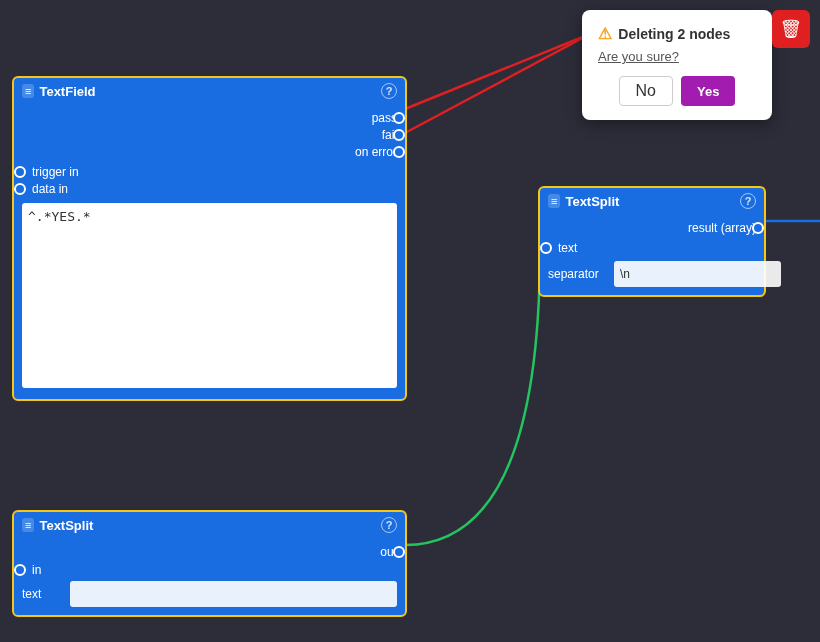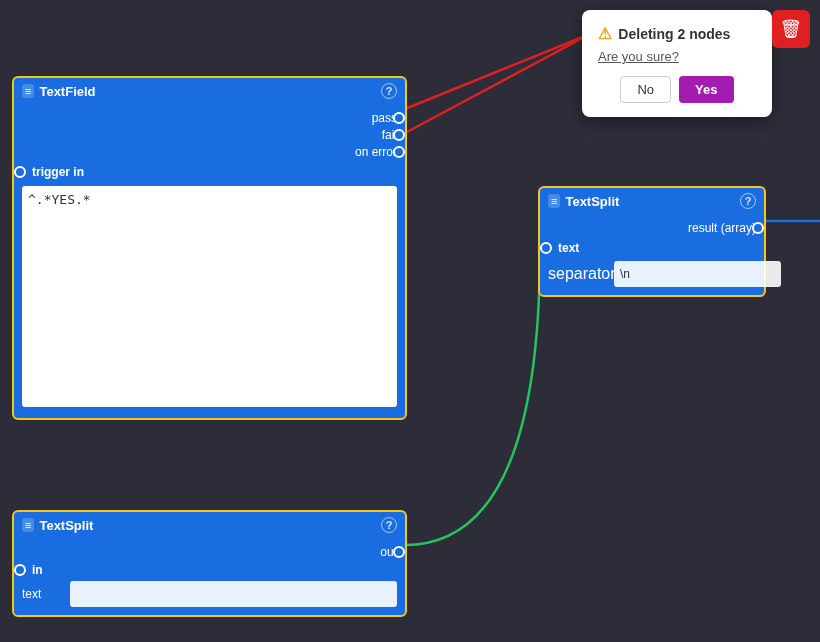--- a/index.html
+++ b/index.html
@@ -79,21 +79,20 @@
       margin: 3px 0;
       position: relative;
     }
 
     .port-right {
       justify-content: flex-end;
     }
 
     .port-left {
       justify-content: flex-start;
-      font-weight: bold;
     }
 
     .port-dot {
       width: 12px;
       height: 12px;
       border-radius: 50%;
       border: 2px solid #fff;
       background: #1a6de0;
       position: absolute;
       cursor: pointer;
@@ -114,21 +113,21 @@
 
     
     #node-regex {
       left: 12px;
       top: 76px;
       width: 395px;
     }
 
     .regex-textarea {
       width: 100%;
-      height: 221px;
+      height: 185px;
       background: #fff;
       color: #333;
       border: none;
       border-radius: 3px;
       padding: 6px;
       resize: none;
       font-size: 13px;
       margin-top: 4px;
     }
 
@@ -184,21 +183,21 @@
     }
 
     .separator-row {
       display: flex;
       align-items: center;
       gap: 6px;
       margin-top: 6px;
     }
 
     .separator-label {
-      font-size: 16px;
+      font-size: 12px;
       min-width: 60px;
     }
 
     .separator-input {
       flex: 1;
       background: rgba(255,255,255,0.9);
       color: #333;
       border: none;
       border-radius: 3px;
       padding: 3px 6px;
@@ -246,21 +245,21 @@
       justify-content: center;
     }
 
     .btn-no {
       padding: 5px 16px;
       border: 1px solid #ccc;
       border-radius: 4px;
       background: #fff;
       color: #333;
       cursor: pointer;
-      font-size: 13px;
+      font-size: 16px;
     }
 
     .btn-yes {
       padding: 5px 16px;
       border: none;
       border-radius: 4px;
       background: #a21caf;
       color: #fff;
       cursor: pointer;
       font-size: 13px;
@@ -319,20 +318,24 @@
     <div class="port-row port-right">
       <span class="port-label">on error</span>
       <div class="port-dot port-dot-right"></div>
     </div>
 
     
     <div class="port-row port-left" style="margin-top:6px;">
       <div class="port-dot port-dot-left"></div>
       <span class="port-label" style="padding-left:10px;">trigger in</span>
     </div>
+    <div class="port-row port-left">
+      <div class="port-dot port-dot-left"></div>
+      <span class="port-label" style="padding-left:10px;">data in</span>
+    </div>
 
     
     <textarea class="regex-textarea" style="">^.*YES.*</textarea>
 
     
     <div class="expand-btn">⤢</div>
   </div>
 </div>
 
 <div class="node" id="node-textfield">

